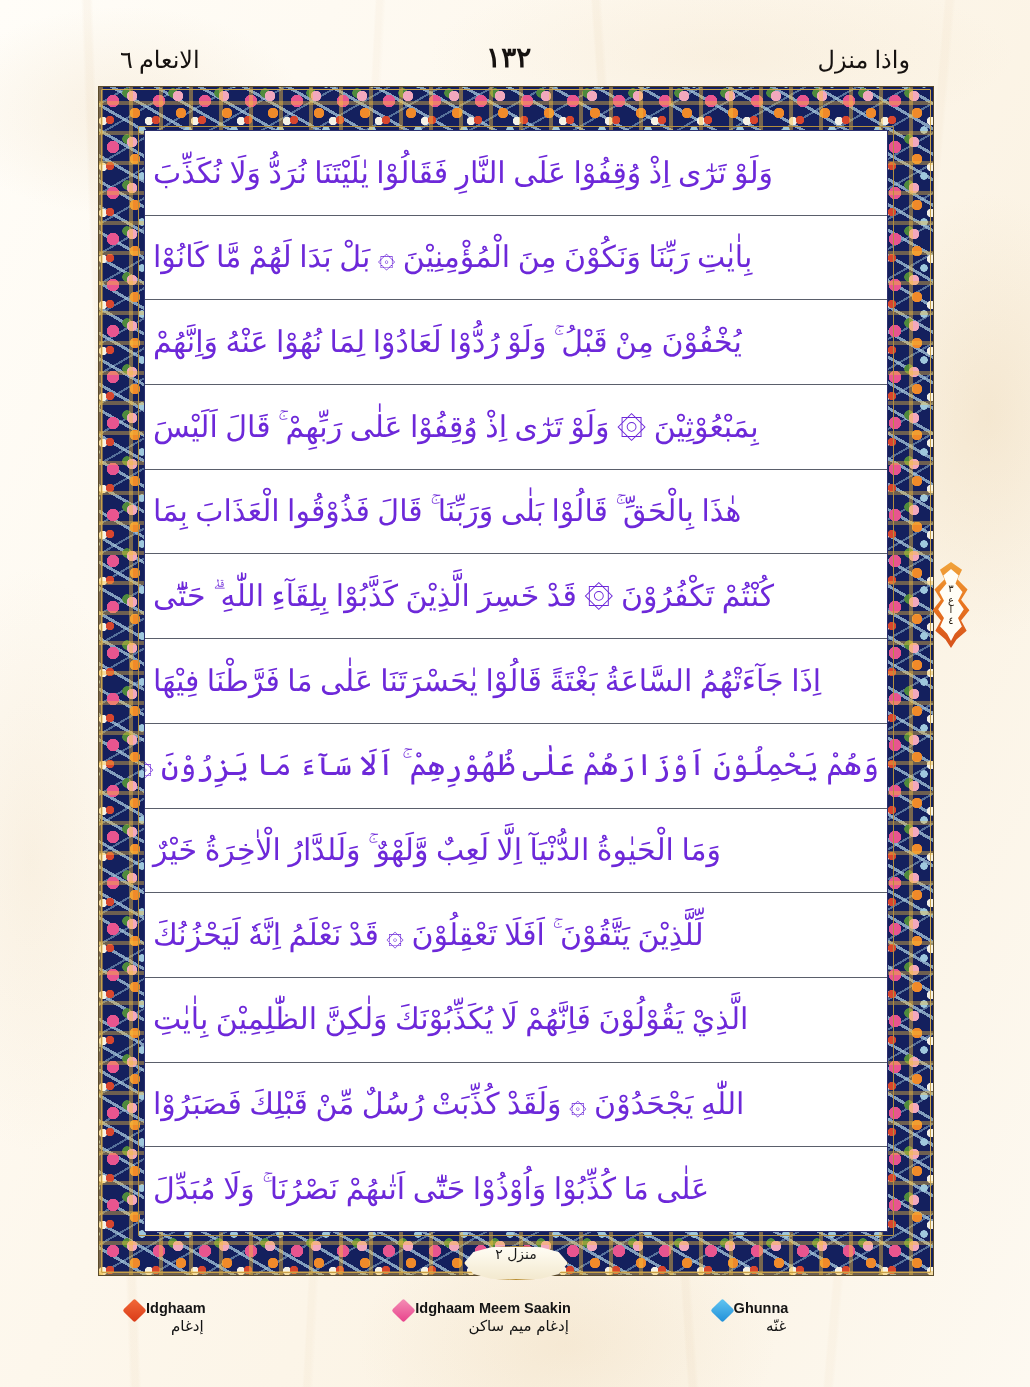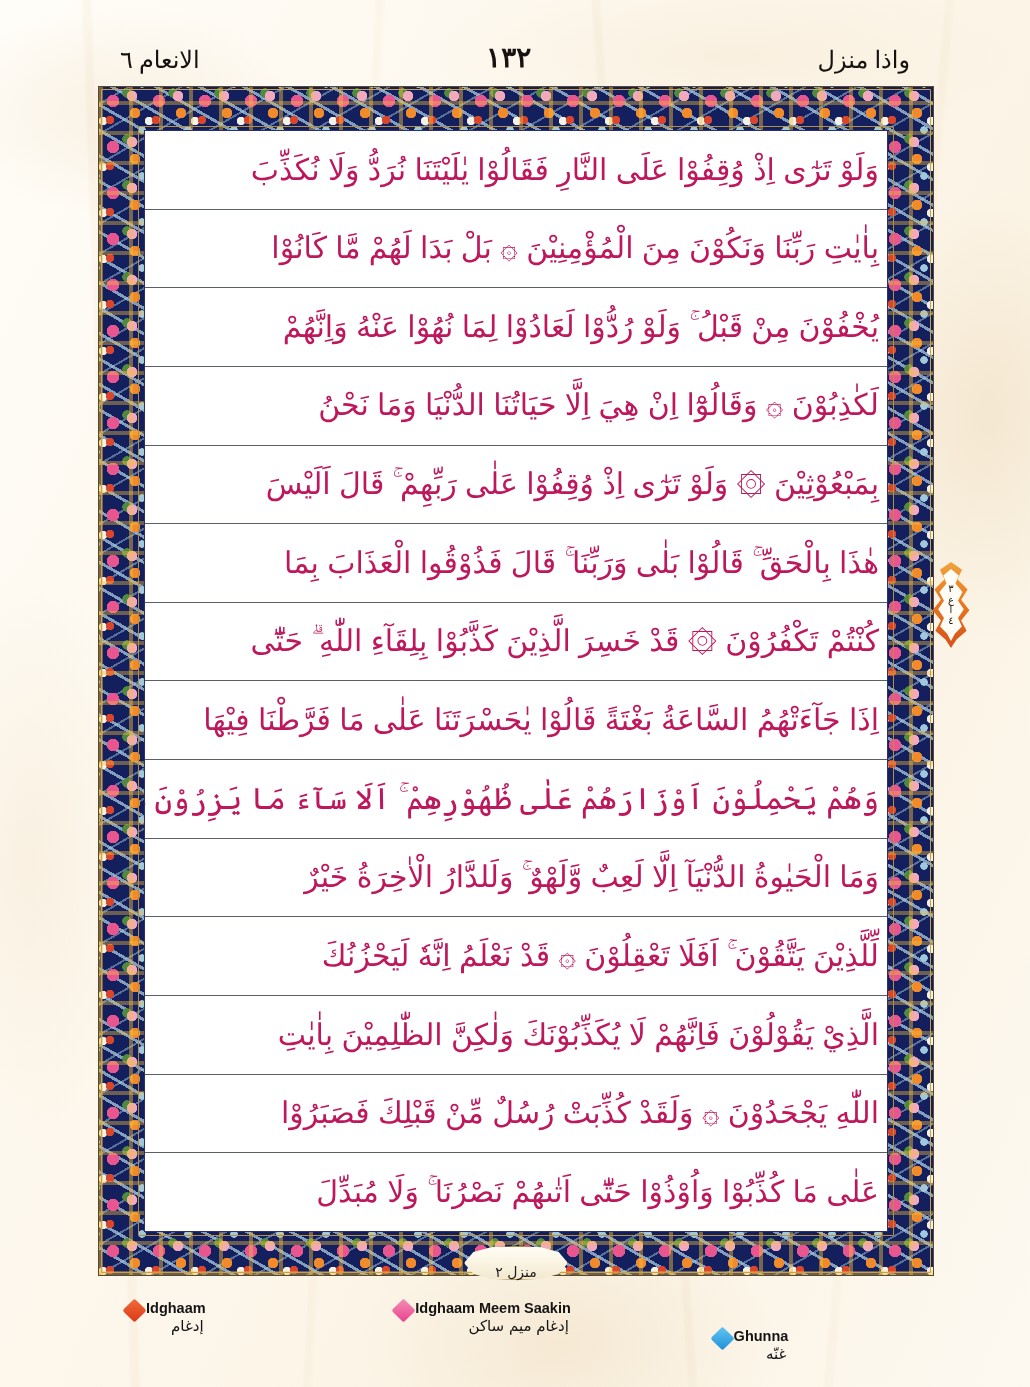--- a/index.html
+++ b/index.html
@@ -101,27 +101,27 @@
     flex:1;
     display:flex;align-items:center;justify-content:center;
     border-bottom:1.2px solid #5a5f6b;
     direction:rtl;
     padding:0 8px;
     position:relative;
     overflow:hidden;
   }
   .ayah-line:last-child{border-bottom:none;}
   .ayah-text{
-    font-family:Liberation Sans, sans-serif;
+    font-family:Liberation Serif, serif;
     font-size:30px;
     line-height:1.15;
-    color:#be185d;
+    color:#6d28d9;
     white-space:nowrap;
     width:100%;
-    text-align:right;
+    text-align:left;
     letter-spacing:-0.5px;
     transform-origin:center center;
   }
 
   
   .hizb-marker{
     position:absolute;right:-40px;top:476px;
     width:46px;height:86px;
     display:flex;align-items:center;justify-content:center;
   }
@@ -144,21 +144,21 @@
     position:relative;z-index:2;
     font-family:"DejaVu Sans", sans-serif;
     font-size:10px;color:#2b2015;line-height:1.05;text-align:center;
     direction:rtl;
   }
 
   
   .manzil{
     position:absolute;left:50%;transform:translateX(-50%);
     bottom:-4px;width:104px;height:34px;
-    display:flex;align-items:flex-end;justify-content:center;
+    display:flex;align-items:flex-start;justify-content:center;
     z-index:4;
   }
   .manzil-shape{
     position:absolute;inset:0;
     background:linear-gradient(180deg,#fffdf4,#f3e9cf);
     border:1.4px solid #b98f33;
     clip-path:polygon(0% 50%, 9% 18%, 26% 4%, 50% 0%, 74% 4%, 91% 18%, 100% 50%,
                       91% 82%, 74% 96%, 50% 100%, 26% 96%, 9% 82%);
   }
   .manzil-label{
@@ -168,21 +168,21 @@
   }
 
   
   .legend{
     position:absolute;left:112px;right:112px;top:1300px;height:62px;
     display:flex;align-items:flex-start;
   }
   .legend-item{display:flex;align-items:flex-start;gap:3px;}
   .legend-item.one{width:300px;padding-left:14px;}
   .legend-item.two{width:360px;padding-left:24px;}
-  .legend-item.three{width:250px;padding-left:24px;margin-top:28px;}
+  .legend-item.three{width:250px;padding-left:24px;}
   .diamond{
     width:17px;height:17px;margin-top:2px;flex:0 0 auto;
     transform:rotate(45deg);
     border-radius:2px;
   }
   .diamond.idghaam{background:linear-gradient(135deg,#f26a3a,#d93a17);}
   .diamond.meem{background:linear-gradient(135deg,#f490b6,#e8418b);}
   .diamond.ghunna{background:linear-gradient(135deg,#63c6f2,#1f8fd8);}
   .legend-texts{display:flex;flex-direction:column;line-height:1.12;}
   .legend-en{
@@ -239,23 +239,20 @@
         <div class="ayah-line">
           <div class="ayah-text">وَلَوْ تَرٰٓى اِذْ وُقِفُوْا عَلَى النَّارِ فَقَالُوْا يٰلَيْتَنَا نُرَدُّ وَلَا نُكَذِّبَ</div>
         </div>
         <div class="ayah-line">
           <div class="ayah-text">بِاٰيٰتِ رَبِّنَا وَنَكُوْنَ مِنَ الْمُؤْمِنِيْنَ ۞ بَلْ بَدَا لَهُمْ مَّا كَانُوْا</div>
         </div>
         <div class="ayah-line">
           <div class="ayah-text">يُخْفُوْنَ مِنْ قَبْلُ ۚ وَلَوْ رُدُّوْا لَعَادُوْا لِمَا نُهُوْا عَنْهُ وَاِنَّهُمْ</div>
         </div>
         <div class="ayah-line">
-          <div class="ayah-text">لَكٰذِبُوْنَ ۞ وَقَالُوْٓا اِنْ هِيَ اِلَّا حَيَاتُنَا الدُّنْيَا وَمَا نَحْنُ</div>
-        </div>
-        <div class="ayah-line">
           <div class="ayah-text">بِمَبْعُوْثِيْنَ ۞ وَلَوْ تَرٰٓى اِذْ وُقِفُوْا عَلٰى رَبِّهِمْ ۚ قَالَ اَلَيْسَ</div>
         </div>
         <div class="ayah-line">
           <div class="ayah-text">هٰذَا بِالْحَقِّ ۚ قَالُوْا بَلٰى وَرَبِّنَا ۚ قَالَ فَذُوْقُوا الْعَذَابَ بِمَا</div>
         </div>
         <div class="ayah-line">
           <div class="ayah-text">كُنْتُمْ تَكْفُرُوْنَ ۞ قَدْ خَسِرَ الَّذِيْنَ كَذَّبُوْا بِلِقَآءِ اللّٰهِ ۗ حَتّٰٓى</div>
         </div>
         <div class="ayah-line">
           <div class="ayah-text">اِذَا جَآءَتْهُمُ السَّاعَةُ بَغْتَةً قَالُوْا يٰحَسْرَتَنَا عَلٰى مَا فَرَّطْنَا فِيْهَا</div>

